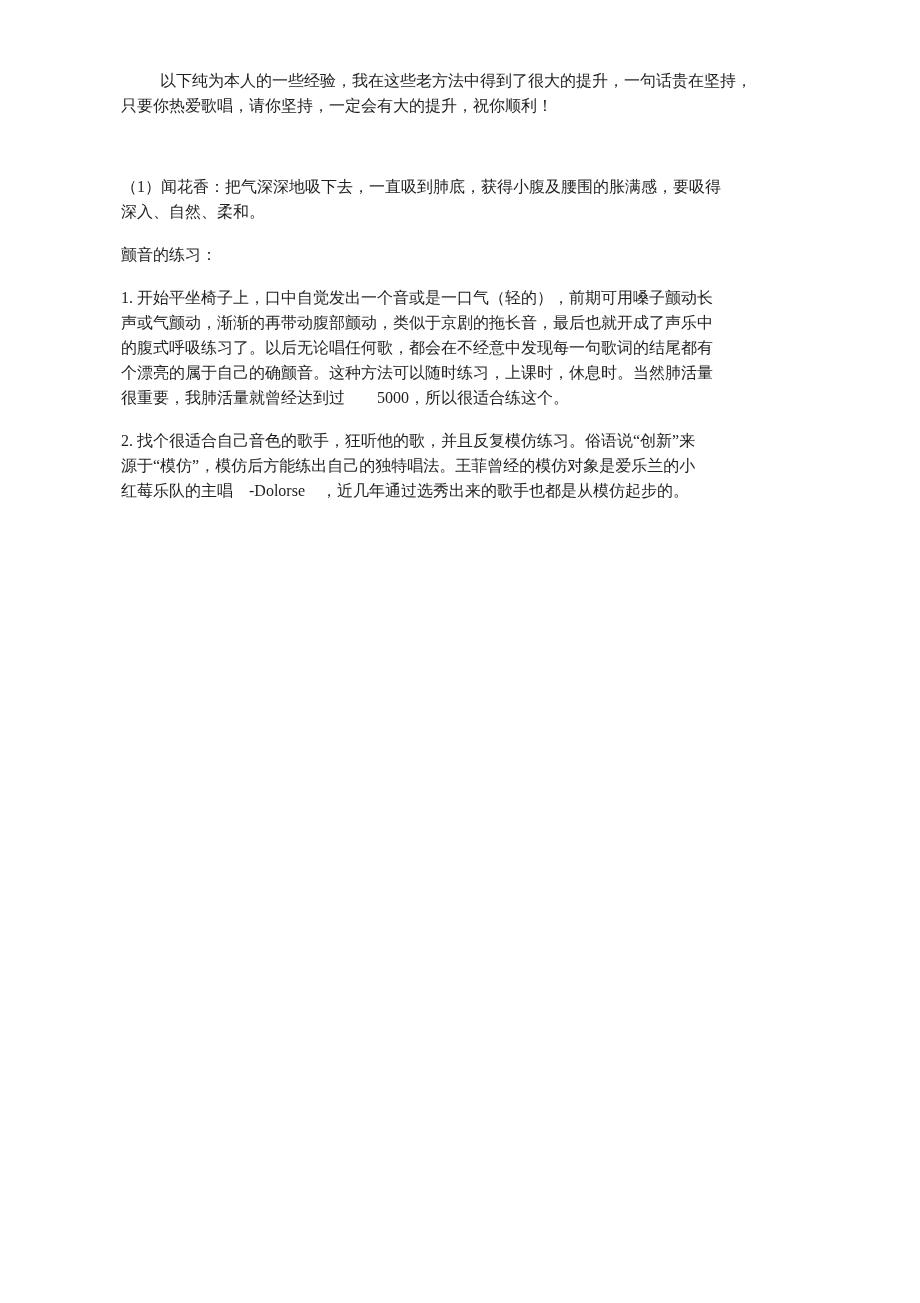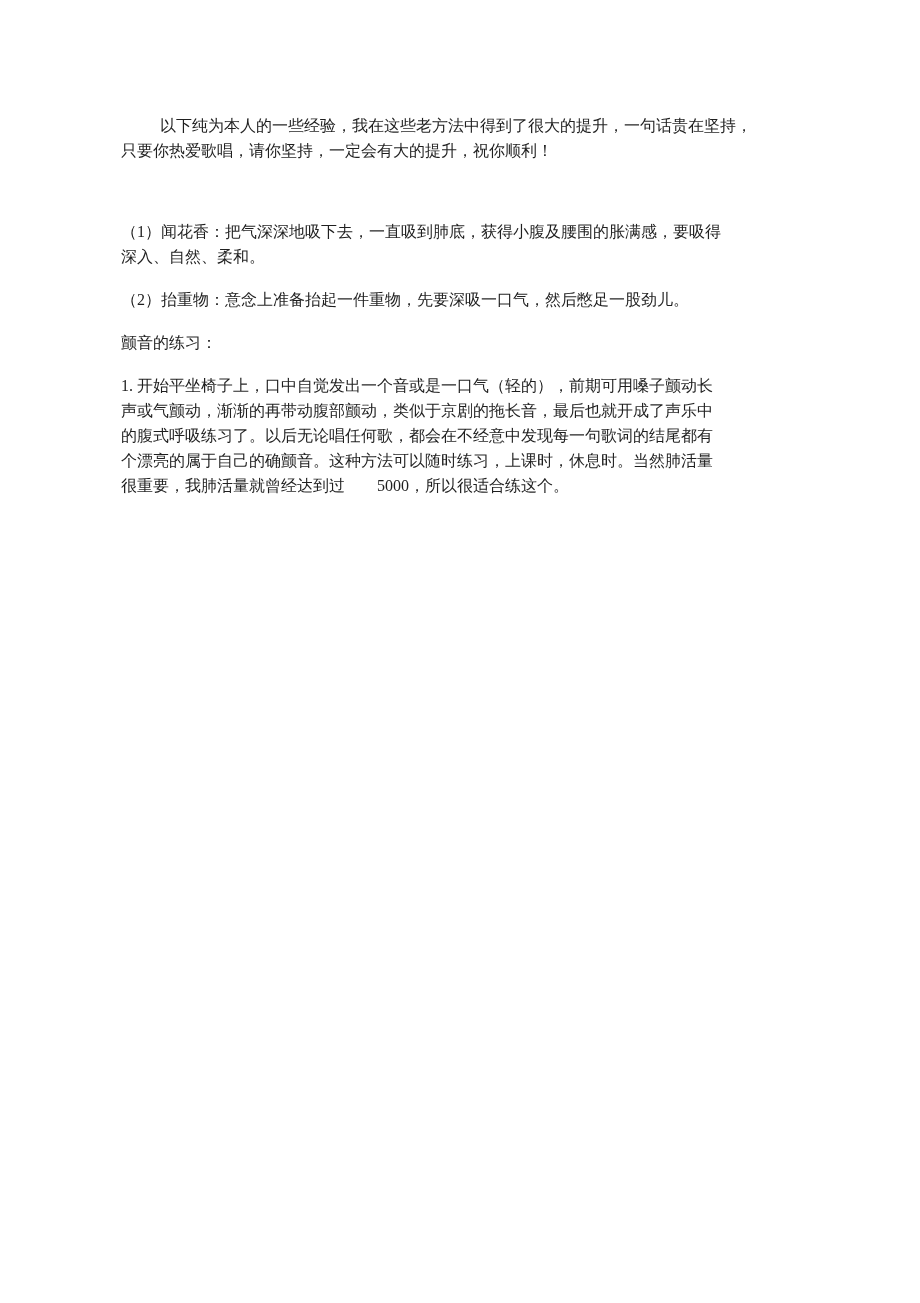--- a/index.html
+++ b/index.html
@@ -8,24 +8,24 @@
   }
   body {
     width: 920px;
     height: 1303px;
     background: #ffffff;
     overflow: hidden;
     font-family: "Liberation Serif", "DejaVu Serif", serif;
   }
   .doc {
     position: absolute;
-    top: 0;
+    top: 8px;
     left: 121px;
     width: 745px;
-    padding-top: 113px;
+    padding-top: 60px;
     color: #1f1f1f;
     font-size: 16px;
     line-height: 25px;
   }
   .para {
     margin: 0 0 18px 0;
     white-space: pre-line;
     text-align: left;
     word-break: keep-all;
   }
@@ -43,26 +43,28 @@
 <body style="background: rgb(255, 255, 255); color: rgb(31, 31, 31);">
 
 <div class="doc">
   <p class="para indent-first gap-after-md">以下纯为本人的一些经验，我在这些老方法中得到了很大的提升，一句话贵在坚持，
 只要你热爱歌唱，请你坚持，一定会有大的提升，祝你顺利！</p>
 
 
   <p class="para">（1）闻花香：把气深深地吸下去，一直吸到肺底，获得小腹及腰围的胀满感，要吸得
 深入、自然、柔和。</p>
 
-  <p class="para">（2）抬重物：意念上准备抬起一件重物，先要深吸一口气，然后憋足一股劲儿。</p>
 
 
 
   <p class="para">颤音的练习：</p>
 
   <p class="para">1. 开始平坐椅子上，口中自觉发出一个音或是一口气（轻的），前期可用嗓子颤动长
 声或气颤动，渐渐的再带动腹部颤动，类似于京剧的拖长音，最后也就开成了声乐中
 的腹式呼吸练习了。以后无论唱任何歌，都会在不经意中发现每一句歌词的结尾都有
 个漂亮的属于自己的确颤音。这种方法可以随时练习，上课时，休息时。当然肺活量
 很重要，我肺活量就曾经达到过　　5000，所以很适合练这个。</p>
 
+  <p class="para">2. 找个很适合自己音色的歌手，狂听他的歌，并且反复模仿练习。俗语说“创新”来
+源于“模仿”，模仿后方能练出自己的独特唱法。王菲曾经的模仿对象是爱乐兰的小
+红莓乐队的主唱　-Dolorse　，近几年通过选秀出来的歌手也都是从模仿起步的。</p>
 
 </div>
 
 </body></html>

